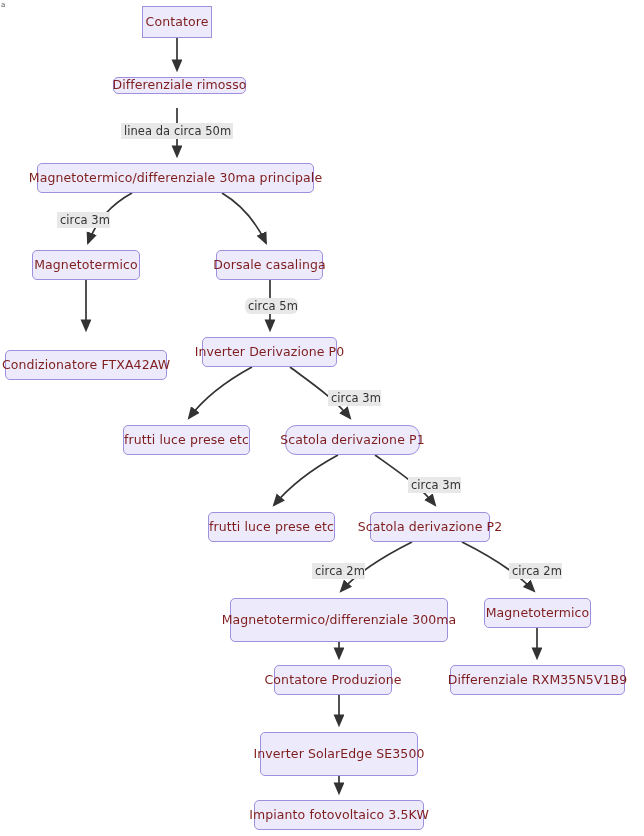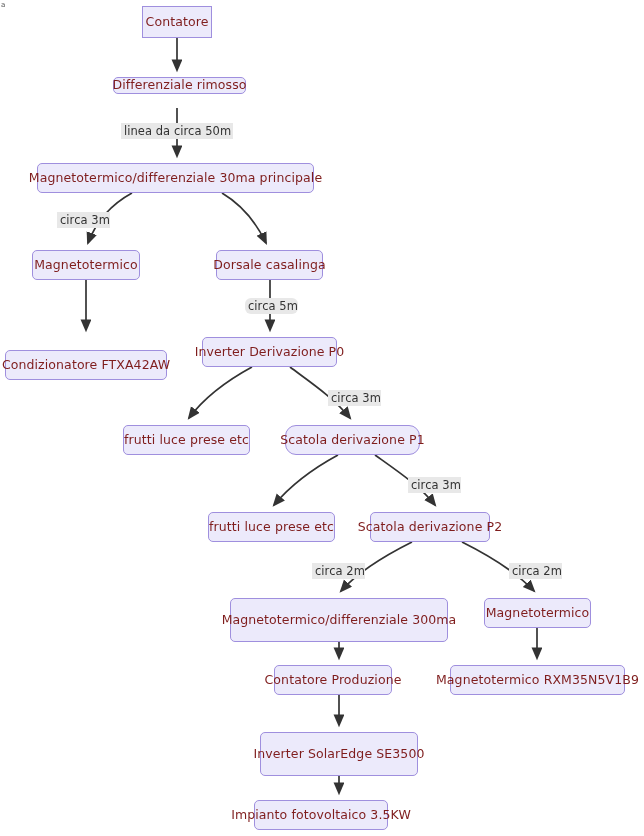--- a/index.html
+++ b/index.html
@@ -107,23 +107,23 @@
       <div class="node" style="left: 216px; top: 250px; width: 107px; height: 30px;">Dorsale casalinga</div>
       <div class="node" style="left: 5px; top: 337px; width: 162px; height: 30px; margin-top: 13px;">Condizionatore FTXA42AW</div>
       <div class="node" style="left: 202px; top: 337px; width: 135px; height: 30px;">Inverter Derivazione P0</div>
       <div class="node" style="left: 123px; top: 425px; width: 127px; height: 30px;">frutti luce prese etc</div>
       <div class="node" style="left: 285px; top: 425px; width: 135px; height: 30px; border-radius: 11px;">Scatola derivazione P1</div>
       <div class="node" style="left: 208px; top: 512px; width: 127px; height: 30px;">frutti luce prese etc</div>
       <div class="node" style="left: 370px; top: 512px; width: 120px; height: 30px;">Scatola derivazione P2</div>
       <div class="node" style="left: 230px; top: 598px; width: 218px; height: 44px;">Magnetotermico/differenziale 300ma</div>
       <div class="node" style="left: 484px; top: 598px; width: 107px; height: 30px;">Magnetotermico</div>
       <div class="node" style="left: 274px; top: 665px; width: 118px; height: 30px;">Contatore Produzione</div>
-      <div class="node" style="left: 450px; top: 665px; width: 175px; height: 30px;">Magnetotermico RXM35N5V1B9</div>
+      <div class="node" style="left: 450px; top: 665px; width: 175px; height: 30px;">Differenziale RXM35N5V1B9</div>
       <div class="node" style="left: 260px; top: 732px; width: 158px; height: 44px;">Inverter SolarEdge SE3500</div>
-      <div class="node" style="left: 254px; top: 800px; width: 134px; height: 30px; text-align: center;">Impianto fotovoltaico 3.5KW</div>
+      <div class="node" style="left: 254px; top: 800px; width: 170px; height: 30px; text-align: center;">Impianto fotovoltaico 3.5KW</div>
     </div>
   <div id="labels-layer">
       <div class="edge-label" style="left: 121px; top: 123px; width: 112px;">linea da circa 50m</div>
       <div class="edge-label" style="left: 57px; top: 212px; width: 53px;">circa 3m</div>
       <div class="edge-label" style="left: 245px; top: 298px; width: 53px; border-radius: 6px;">circa 5m</div>
       <div class="edge-label" style="left: 328px; top: 390px; width: 53px;">circa 3m</div>
       <div class="edge-label" style="left: 408px; top: 477px; width: 53px;">circa 3m</div>
       <div class="edge-label" style="left: 312px; top: 563px; width: 53px;">circa 2m</div>
       <div class="edge-label" style="left: 509px; top: 563px; width: 53px;">circa 2m</div>
     </div>

